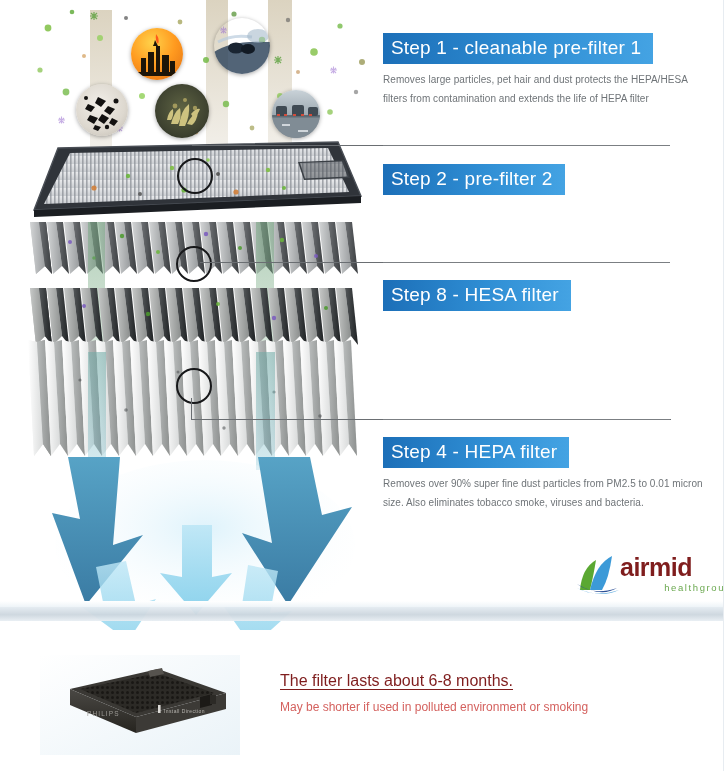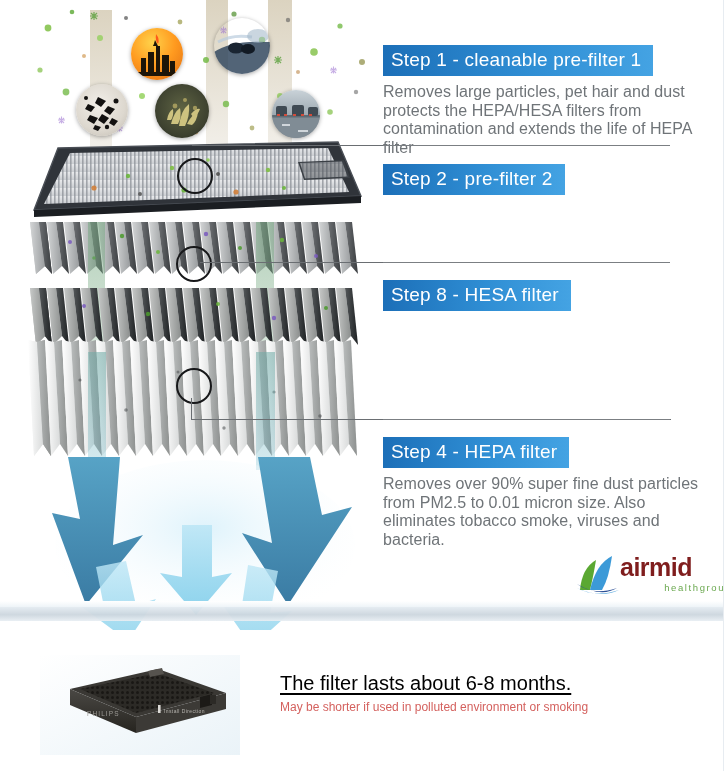--- a/index.html
+++ b/index.html
@@ -22,21 +22,21 @@
     color:#ffffff;
     font-size:19px;
     line-height:23px;
     letter-spacing:.2px;
     background:linear-gradient(90deg,#1c6fb8 0%,#2f8ed4 55%,#44a3e3 100%);
     white-space:nowrap;
   }
   .step-body{
     margin-top:7px;
     color:#6f7478;
-    font-size:16px;
+    font-size:10px;
     line-height:18.5px;
     letter-spacing:.05px;
   }
   .divider{position:absolute;height:1px;background:#7b7f83;}
 
   
   .leader{position:absolute;background:#6a6e72;}
   .callout-circle{position:absolute;border:2px solid #17181a;border-radius:50%;background:transparent;}
 
   
@@ -62,21 +62,21 @@
 
   
   .logo{position:absolute;}
   .logo-word{font-size:25px;color:#7f1d1d;letter-spacing:-.5px;line-height:31px;font-weight:bold;}
   .logo-sub{font-size:9.5px;color:#6aa84f;letter-spacing:1.6px;text-align:right;line-height:11px;}
 
   
   .device{position:absolute;left:40px;top:655px;width:200px;height:100px;}
 
   
-  .cap1{position:absolute;left:280px;top:672px;font-size:20px;color:#000000;
+  .cap1{position:absolute;left:280px;top:672px;font-size:16px;color:#7f1d1d;
         text-decoration:underline;text-underline-offset:3px;}
   .cap2{position:absolute;left:280px;top:700px;font-size:12px;color:#d4615e;}
 </style>
 </head>
 <body>
 
 <div id="stage">
 
   <div class="haze" style="left:90px;top:10px;width:22px;height:150px;"></div>
   <div class="haze" style="left:206px;top:0px;width:22px;height:160px;"></div>
@@ -477,21 +477,21 @@
       <rect x="170" y="40" width="6" height="9" fill="#2c2a26"></rect>
       <text x="47" y="61" font-family="Liberation Sans, sans-serif" font-size="6.5" fill="#9c9a95" letter-spacing="1.1">PHILIPS</text>
       <text x="124" y="58" font-family="Liberation Sans, sans-serif" font-size="5" fill="#b6b4af" letter-spacing=".4">Install Direction</text>
       <rect x="118" y="50" width="2.6" height="8" fill="#dcdad6"></rect>
     </svg>
   </div>
 
   <div class="cap1">The filter lasts about 6-8 months.</div>
   <div class="cap2">May be shorter if used in polluted environment or smoking</div>
 
-  <div class="step-block" style="top:45px;">
+  <div class="step-block" style="top:33px;">
     <div class="step-banner">Step 1 - cleanable pre-filter 1</div>
     <div class="step-body">Removes large particles, pet hair and dust protects the HEPA/HESA filters from contamination and extends the life of HEPA filter</div>
   </div>
   <div class="divider" style="left:383px;top:145px;width:287px;"></div>
 
   <div class="step-block" style="top:164px;">
     <div class="step-banner">Step 2 - pre-filter 2</div>
   </div>
   <div class="divider" style="left:383px;top:262px;width:287px;"></div>
 

